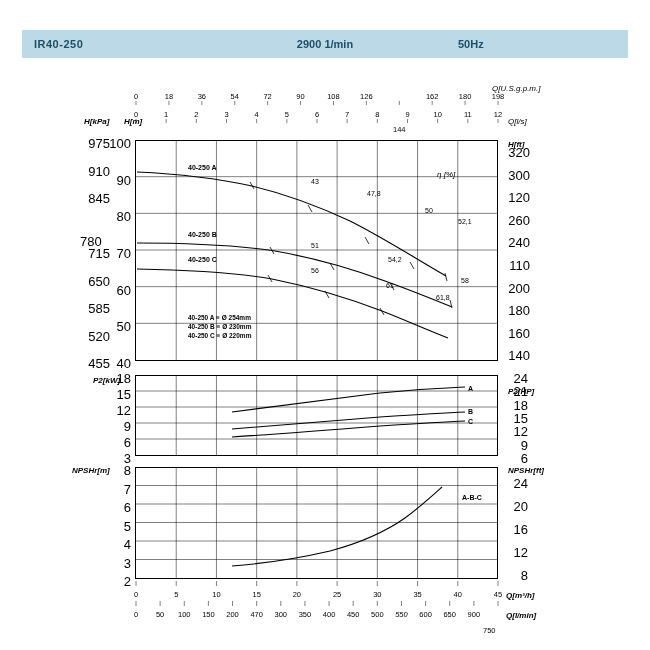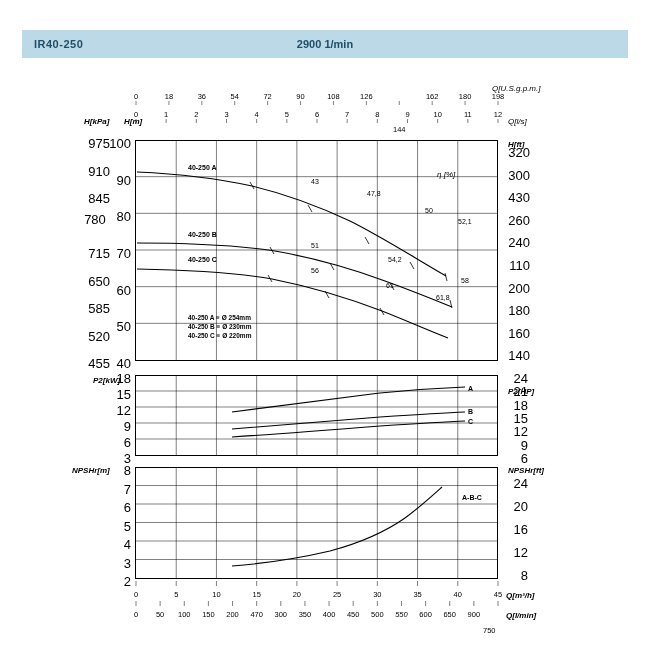--- a/index.html
+++ b/index.html
@@ -32,20 +32,21 @@
   svg{position:absolute;left:0;top:0;overflow:visible;}
   .curve{fill:none;stroke:#000;stroke-width:1.1;}
   .thin{fill:none;stroke:#000;stroke-width:.8;}
 </style>
 </head>
 <body>
 
 <div class="header">
   <div class="model">IR40-250</div>
   <div class="speed">2900 1/min</div>
+  <div class="freq">50Hz</div>
 </div>
 
 <div class="axtitle" style="left:492px;top:84px;">Q[U.S.g.p.m.]</div>
 <div class="axtitle" style="left:508px;top:117px;">Q[l/s]</div>
 <div class="axtitle" style="left:84px;top:117px;font-weight:bold;">H[kPa]</div>
 <div class="axtitle" style="left:124px;top:117px;font-weight:bold;">H[m]</div>
 <div class="axtitle" style="left:508px;top:140px;font-weight:bold;">H[ft]</div>
 <div class="axtitle" style="left:93px;top:376px;font-weight:bold;">P2[kW]</div>
 <div class="axtitle" style="left:508px;top:387px;font-weight:bold;">P2[HP]</div>
 <div class="axtitle" style="left:72px;top:466px;font-weight:bold;">NPSHr[m]</div>
@@ -218,40 +219,40 @@
     <div class="tick" style="left: 362.333px; width: 30px; text-align: center; top: 110px;">8</div>
     <div class="tick" style="left: 392.5px; width: 30px; text-align: center; top: 110px;">9</div>
     <div class="tick" style="left: 422.667px; width: 30px; text-align: center; top: 110px;">10</div>
     <div class="tick" style="left: 452.833px; width: 30px; text-align: center; top: 110px;">11</div>
     <div class="tick" style="left: 483px; width: 30px; text-align: center; top: 110px;">12</div>
   </div>
 <div id="kpaLabels">
     <div class="ylab" style="left: 80px; width: 30px; text-align: right; top: 136px;">975</div>
     <div class="ylab" style="left: 80px; width: 30px; text-align: right; top: 163.5px;">910</div>
     <div class="ylab" style="left: 80px; width: 30px; text-align: right; top: 191px;">845</div>
-    <div class="ylab" style="left: 80px; width: 30px; text-align: center; top: 212px;">780</div>
+    <div class="ylab" style="left: 80px; width: 30px; text-align: left; top: 234px;">780</div>
     <div class="ylab" style="left: 80px; width: 30px; text-align: right; top: 246px;">715</div>
     <div class="ylab" style="left: 80px; width: 30px; text-align: right; top: 273.5px;">650</div>
     <div class="ylab" style="left: 80px; width: 30px; text-align: right; top: 301px;">585</div>
     <div class="ylab" style="left: 80px; width: 30px; text-align: right; top: 328.5px;">520</div>
     <div class="ylab" style="left: 80px; width: 30px; text-align: right; top: 356px;">455</div>
   </div>
 <div id="hmLabels">
     <div class="ylab" style="left: 101px; width: 30px; text-align: right; top: 136px;">100</div>
     <div class="ylab" style="left: 101px; width: 30px; text-align: right; top: 172.667px;">90</div>
     <div class="ylab" style="left: 101px; width: 30px; text-align: right; top: 209.333px;">80</div>
     <div class="ylab" style="left: 101px; width: 30px; text-align: right; top: 246px;">70</div>
     <div class="ylab" style="left: 101px; width: 30px; text-align: right; top: 282.667px;">60</div>
     <div class="ylab" style="left: 101px; width: 30px; text-align: right; top: 319.333px;">50</div>
     <div class="ylab" style="left: 101px; width: 30px; text-align: right; top: 356px;">40</div>
   </div>
 <div id="hftLabels">
     <div class="ylab" style="left: 500px; width: 30px; text-align: right; top: 145px;">320</div>
     <div class="ylab" style="left: 500px; width: 30px; text-align: right; top: 167.6px;">300</div>
-    <div class="ylab" style="left: 500px; width: 30px; text-align: right; top: 190.2px;">430</div>
+    <div class="ylab" style="left: 500px; width: 30px; text-align: right; top: 190.2px;">120</div>
     <div class="ylab" style="left: 500px; width: 30px; text-align: right; top: 212.8px;">260</div>
     <div class="ylab" style="left: 500px; width: 30px; text-align: right; top: 235.4px;">240</div>
     <div class="ylab" style="left: 500px; width: 30px; text-align: right; top: 258px;">110</div>
     <div class="ylab" style="left: 500px; width: 30px; text-align: right; top: 280.6px;">200</div>
     <div class="ylab" style="left: 500px; width: 30px; text-align: right; top: 303.2px;">180</div>
     <div class="ylab" style="left: 500px; width: 30px; text-align: right; top: 325.8px;">160</div>
     <div class="ylab" style="left: 500px; width: 30px; text-align: right; top: 348.4px;">140</div>
   </div>
 <div id="pkwLabels">
     <div class="ylab" style="left: 101px; width: 30px; text-align: right; top: 371px;">18</div>

